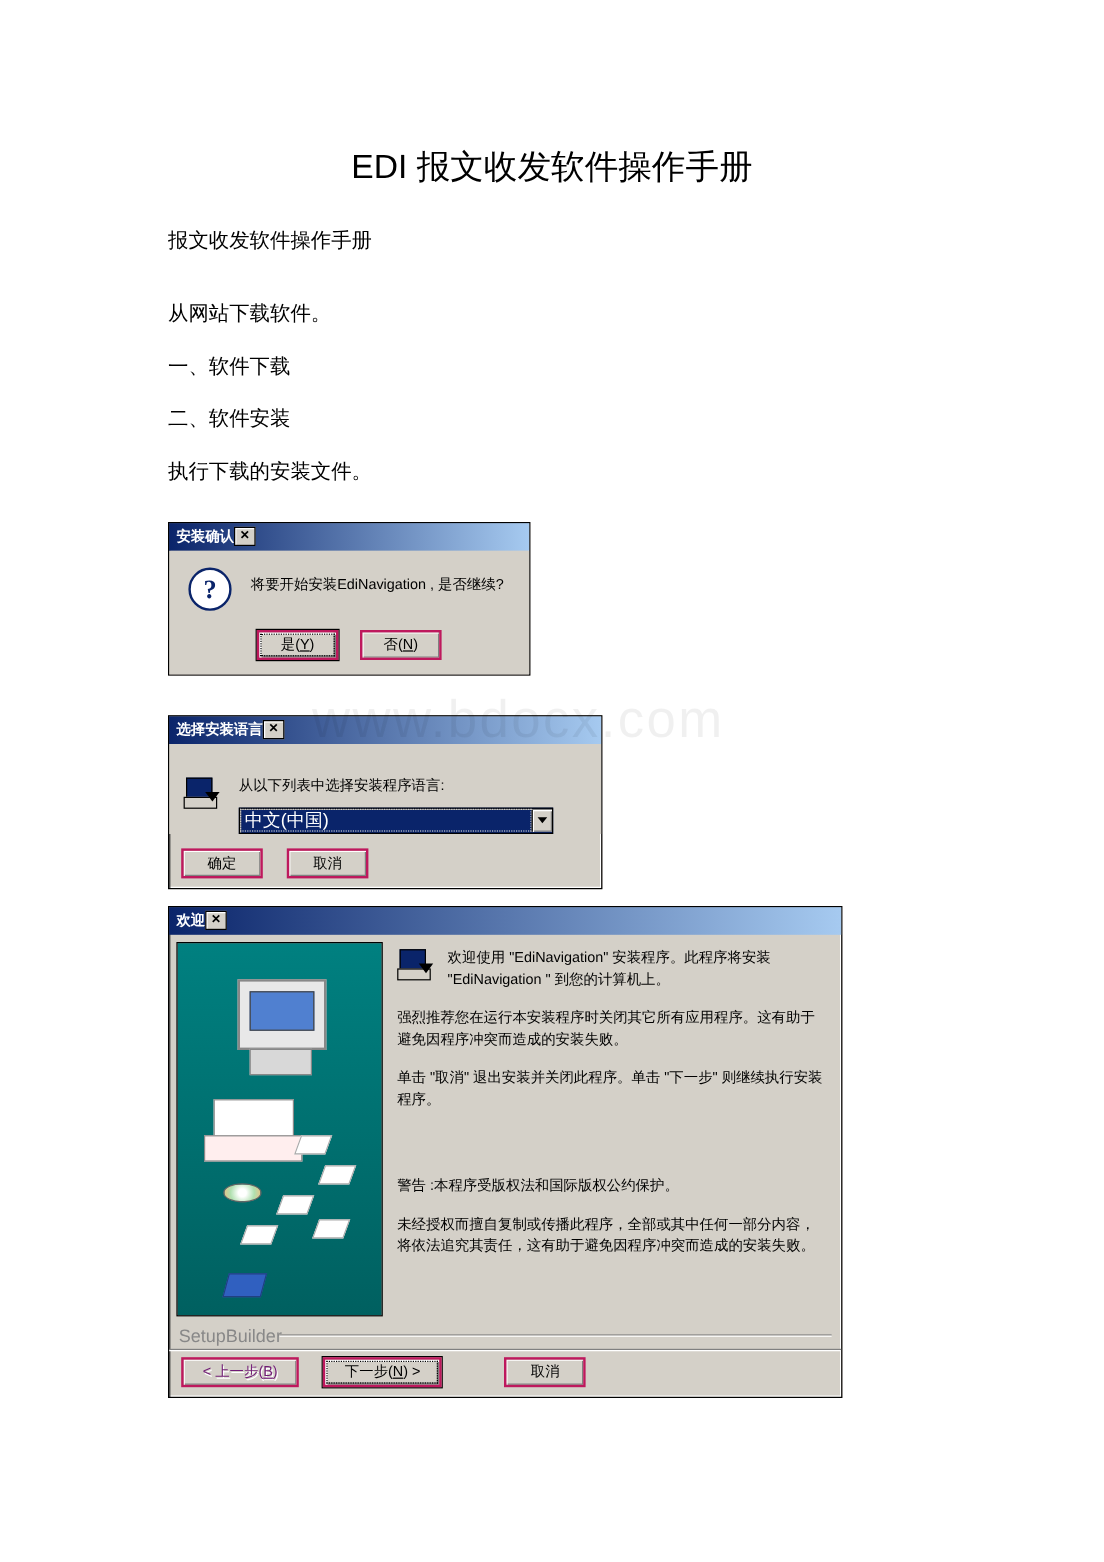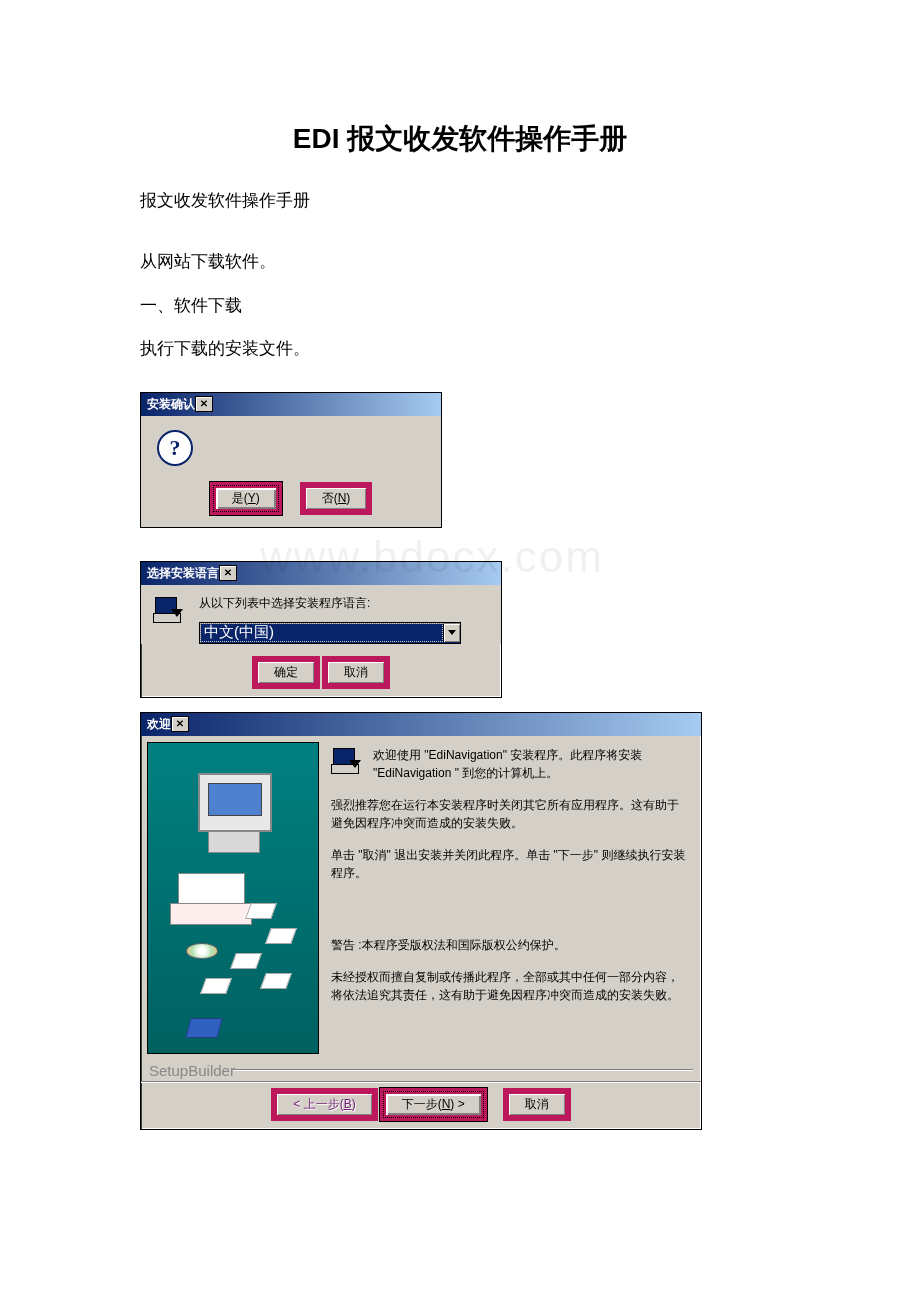--- a/index.html
+++ b/index.html
@@ -8,21 +8,21 @@
     background: #fff;
     font-family: "SimSun", "宋体", serif;
     width: 920px;
   }
   .page {
     padding: 120px 140px 60px 140px;
   }
   .title {
     font-family: "SimHei", "黑体", sans-serif;
     font-size: 28px;
-    font-weight: bold;
+    font-weight: normal;
     text-align: center;
     margin-bottom: 24px;
   }
   .body-text {
     font-size: 17px;
     line-height: 2.2;
     margin-bottom: 6px;
   }
   .spacer {
     height: 18px;
@@ -64,21 +64,21 @@
     display: flex; align-items: center; justify-content: center;
     font-family: Arial; font-size: 10px; font-weight: bold; color:#000;
     line-height: 1;
   }
   .dlg-body {
     padding: 14px 16px 12px 16px;
     background: #d4d0c8;
   }
   .win-btn {
     background: #d4d0c8;
-    border: 6px solid #be185d;
+    border: 2px solid #be185d;
     box-shadow: 1px 1px 0 #fff inset, -1px -1px 0 #808080 inset;
     padding: 2px 16px;
     font-size: 12px;
     font-family: "SimSun", Tahoma, sans-serif;
     min-width: 68px;
     text-align: center;
   }
   .win-btn.default {
     box-shadow: 0 0 0 1px #000, 2px 2px 0 #fff inset, -2px -2px 0 #808080 inset;
   }
@@ -171,70 +171,72 @@
   .setup-builder {
     font-family: Arial; font-size:15px; color:#888; font-weight:normal;
     padding: 2px 6px 0 8px;
     position:relative;
   }
   .setup-builder::after{
     content:""; position:absolute; left:92px; right:8px; top:9px;
     border-top:1px solid #808080; border-bottom:1px solid #fff; height:0;
   }
   .btn-row {
-    display:flex; justify-content:center; gap:2px;
+    display:flex; justify-content:flex-start; gap:20px;
     padding:6px 10px 8px 10px;
     border-top:1px solid #808080;
     box-shadow: 0 1px 0 #fff inset;
     margin-top:2px;
   }
   .btn-row.no-border{border-top:none;box-shadow:none;}
   .win-btn.disabled { color:#701a75; text-shadow:1px 1px 0 #fff;}
 </style>
 </head>
 <body>
 
 <div class="page">
   <div class="title">EDI 报文收发软件操作手册</div>
   <div class="body-text">报文收发软件操作手册</div>
   <div class="spacer"></div>
   <div class="body-text">从网站下载软件。</div>
   <div class="body-text">一、软件下载</div>
+  <div class="body-text">二、软件安装</div>
   <div class="body-text">执行下载的安装文件。</div>
   <div class="spacer"></div>
 
   <div style="position:relative;">
     <div class="watermark" style="left:120px; top:140px;">www.bdocx.com</div>
 
     <div class="win-dialog" style="width:300px;">
       <div class="titlebar">
         <span>安装确认</span>
         <div class="tb-close">✕</div>
       </div>
       <div class="dlg-body">
         <div style="display:flex; gap:16px; align-items:flex-start;">
           <div class="q-icon">?</div>
+          <div style="padding-top:6px;">将要开始安装EdiNavigation , 是否继续?</div>
         </div>
         <div style="display:flex; justify-content:center; gap:18px; margin-top:16px;">
           <button class="win-btn default focus-dotted">
             <span>是(</span><span class="underline">Y</span><span>)</span>
           </button>
           <button class="win-btn">
             <span>否(</span><span class="underline">N</span><span>)</span>
           </button>
         </div>
       </div>
     </div>
 
     <div class="win-dialog" style="width:360px;margin-top:33px;">
       <div class="titlebar">
         <span>选择安装语言</span>
         <div class="tb-close">✕</div>
       </div>
-      <div class="dlg-body" style="padding:10px 12px 0 12px;">
+      <div class="dlg-body" style="padding:26px 12px 0 12px;">
         <div style="display:flex; gap:14px; align-items:flex-start;">
           <div class="inst-icon">
             <div class="box"></div>
               <div class="tray"></div>
               <div class="arrow"></div>
           </div>
           <div style="flex:1;">
             <div style="margin-bottom:10px;">从以下列表中选择安装程序语言:</div>
             <div class="combo">
               <div class="val">中文(中国)</div>

